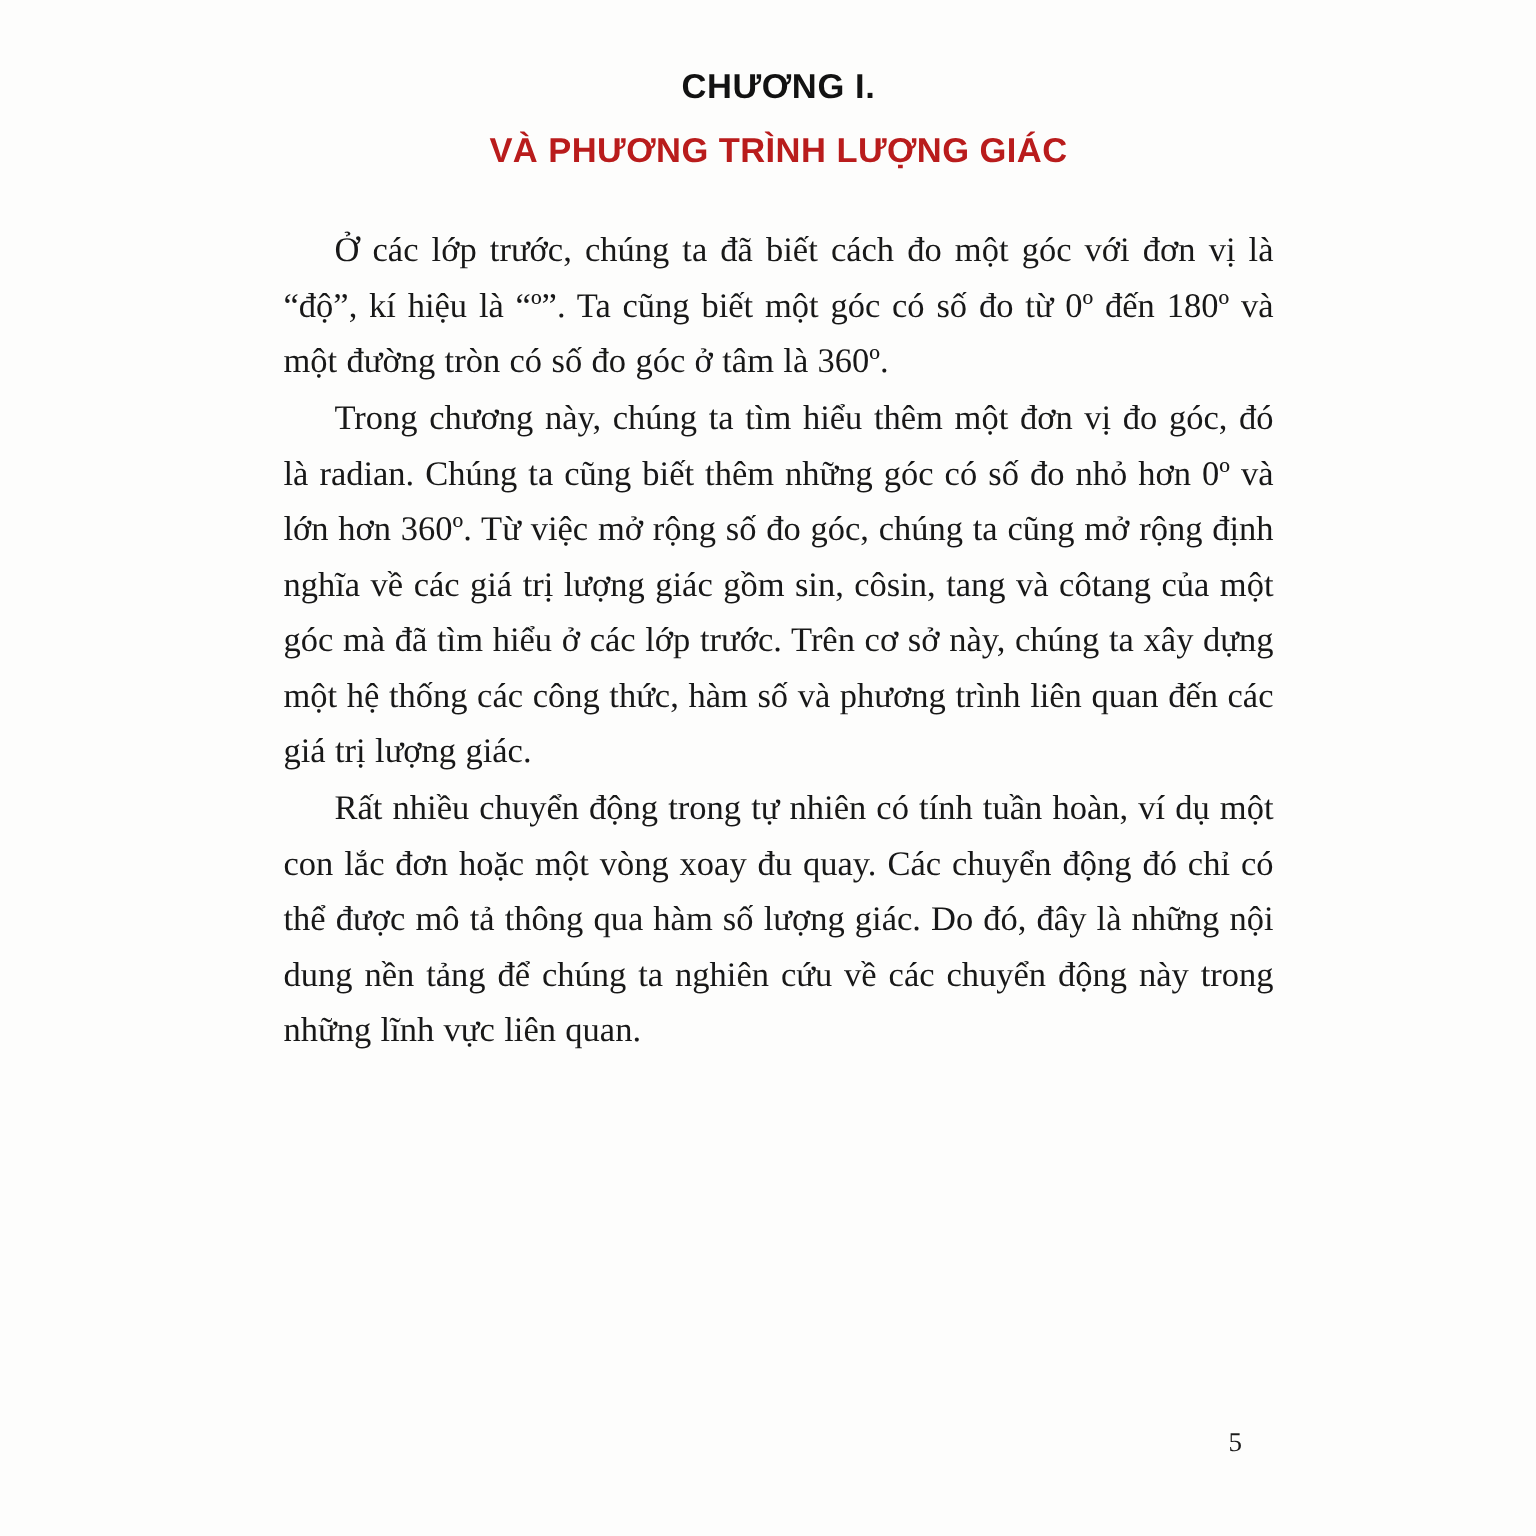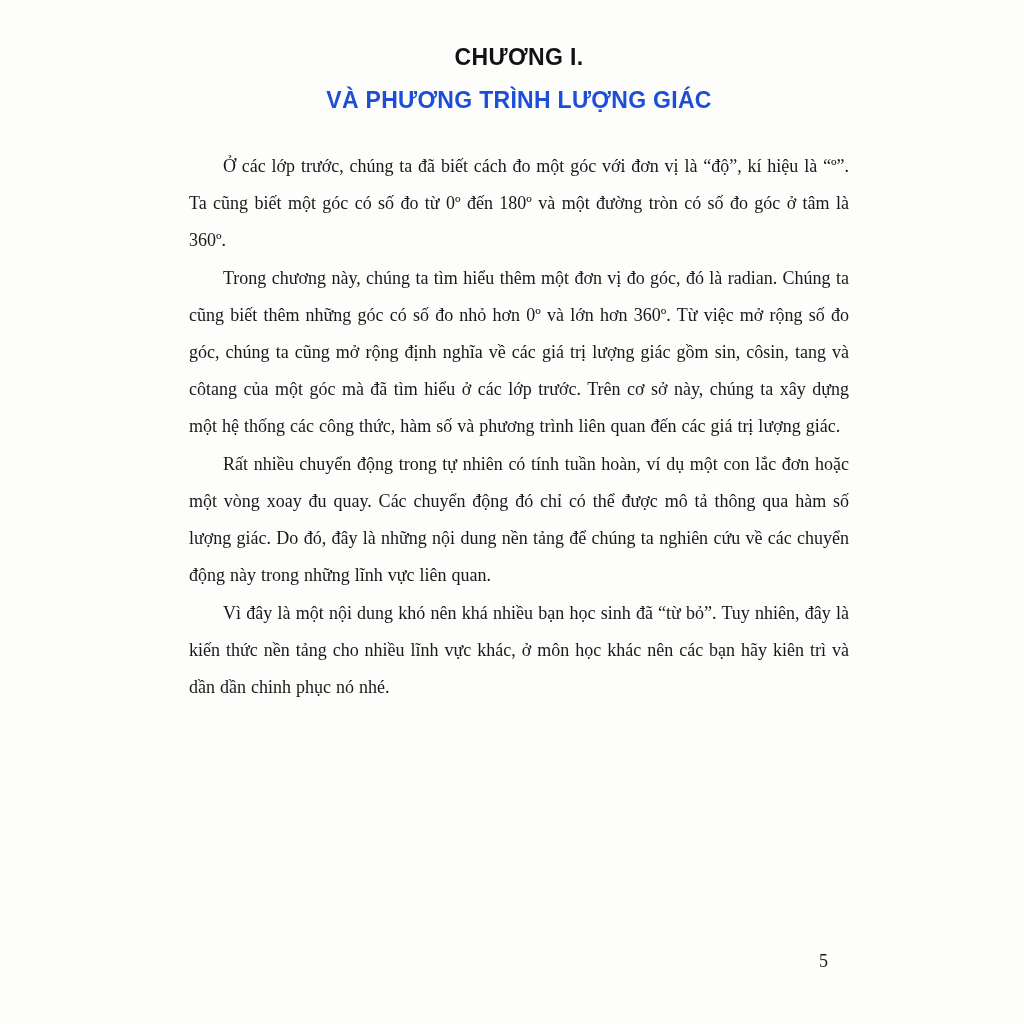--- a/index.html
+++ b/index.html
@@ -46,25 +46,25 @@
     font-size: 23px;
     letter-spacing: 0.3px;
     color: #121212;
     margin-bottom: 16px;
   }
   .chapter-sub2 {
     font-family: "Liberation Sans", sans-serif;
     font-weight: bold;
     font-size: 23px;
     letter-spacing: 0.3px;
-    color: #1d4ed8;
+    color: #b91c1c;
   }
   .para {
     font-family: "Liberation Serif", serif;
-    font-size: 18px;
+    font-size: 23px;
     line-height: 37px;
     text-align: justify;
     text-indent: 34px;
     color: #181818;
     margin: 0 0 1px 0;
     word-spacing: 0.5px;
   }
   .page-number {
     position: absolute;
     right: 196px;
@@ -85,19 +85,18 @@
       <div class="chapter-title">CHƯƠNG I.</div>
       <div class="chapter-sub2">VÀ PHƯƠNG TRÌNH LƯỢNG GIÁC</div>
     </div>
 
     <p class="para">Ở các lớp trước, chúng ta đã biết cách đo một góc với đơn vị là “độ”, kí hiệu là “º”. Ta cũng biết một góc có số đo từ 0º đến 180º và một đường tròn có số đo góc ở tâm là 360º.</p>
 
     <p class="para">Trong chương này, chúng ta tìm hiểu thêm một đơn vị đo góc, đó là radian. Chúng ta cũng biết thêm những góc có số đo nhỏ hơn 0º và lớn hơn 360º. Từ việc mở rộng số đo góc, chúng ta cũng mở rộng định nghĩa về các giá trị lượng giác gồm sin, côsin, tang và côtang của một góc mà đã tìm hiểu ở các lớp trước. Trên cơ sở này, chúng ta xây dựng một hệ thống các công thức, hàm số và phương trình liên quan đến các giá trị lượng giác.</p>
 
     <p class="para">Rất nhiều chuyển động trong tự nhiên có tính tuần hoàn, ví dụ một con lắc đơn hoặc một vòng xoay đu quay. Các chuyển động đó chỉ có thể được mô tả thông qua hàm số lượng giác. Do đó, đây là những nội dung nền tảng để chúng ta nghiên cứu về các chuyển động này trong những lĩnh vực liên quan.</p>
 
-    <p class="para">Vì đây là một nội dung khó nên khá nhiều bạn học sinh đã “từ bỏ”. Tuy nhiên, đây là kiến thức nền tảng cho nhiều lĩnh vực khác, ở môn học khác nên các bạn hãy kiên trì và dần dần chinh phục nó nhé.</p>
 
   </div>
 
   <div class="page-number">5</div>
 
 </div>
 
 </body></html>

